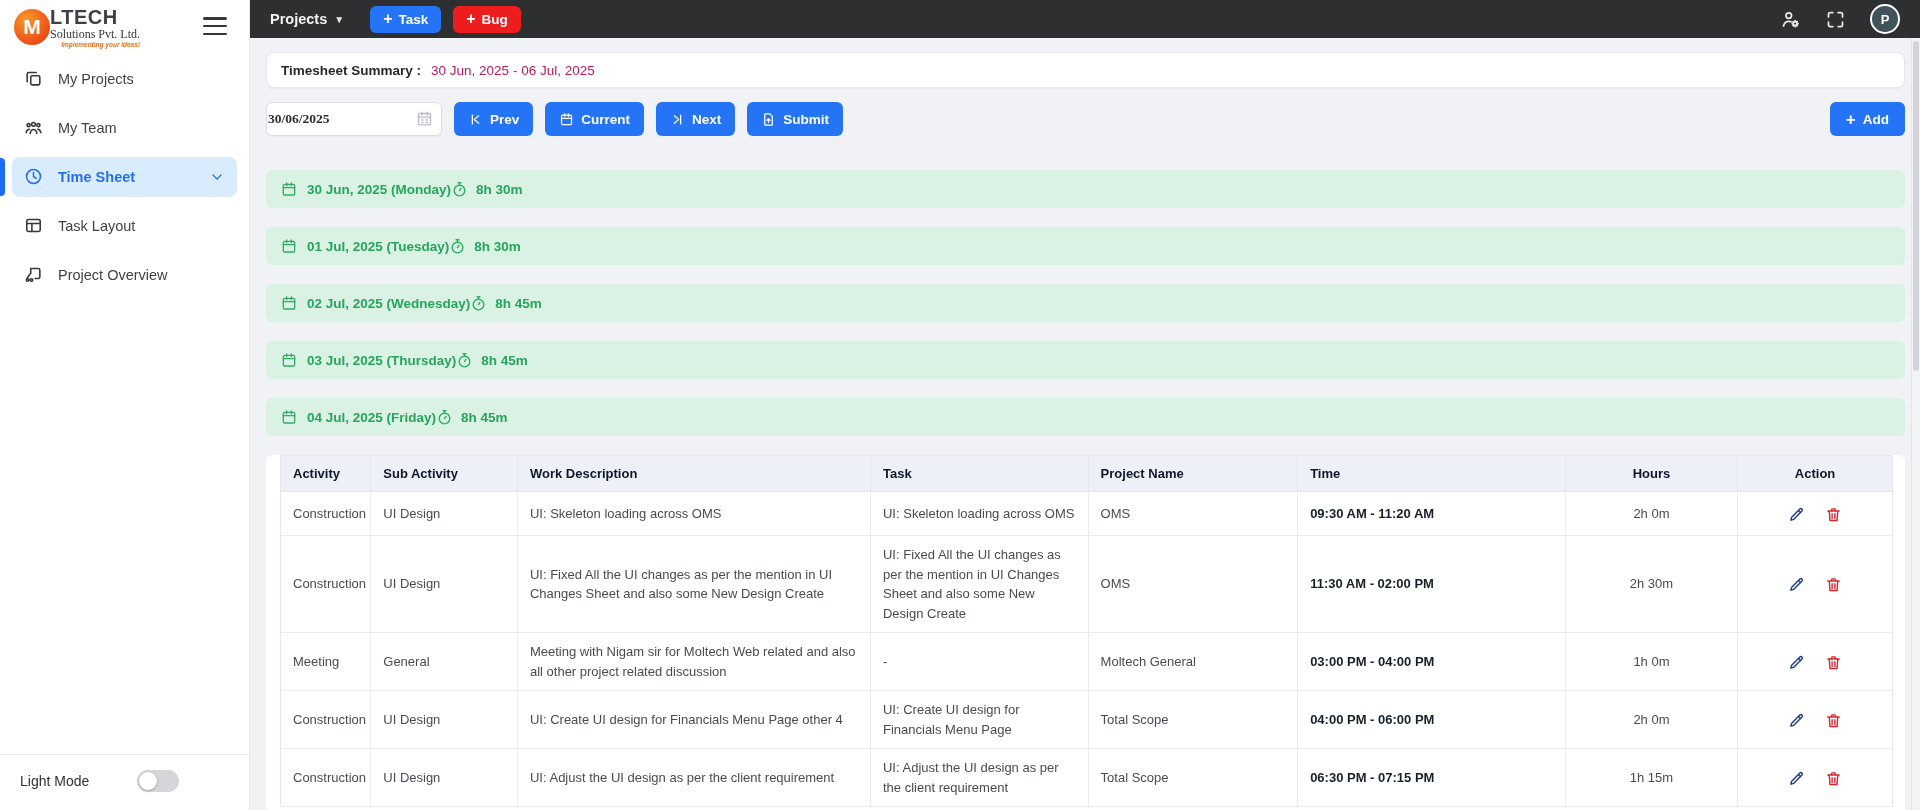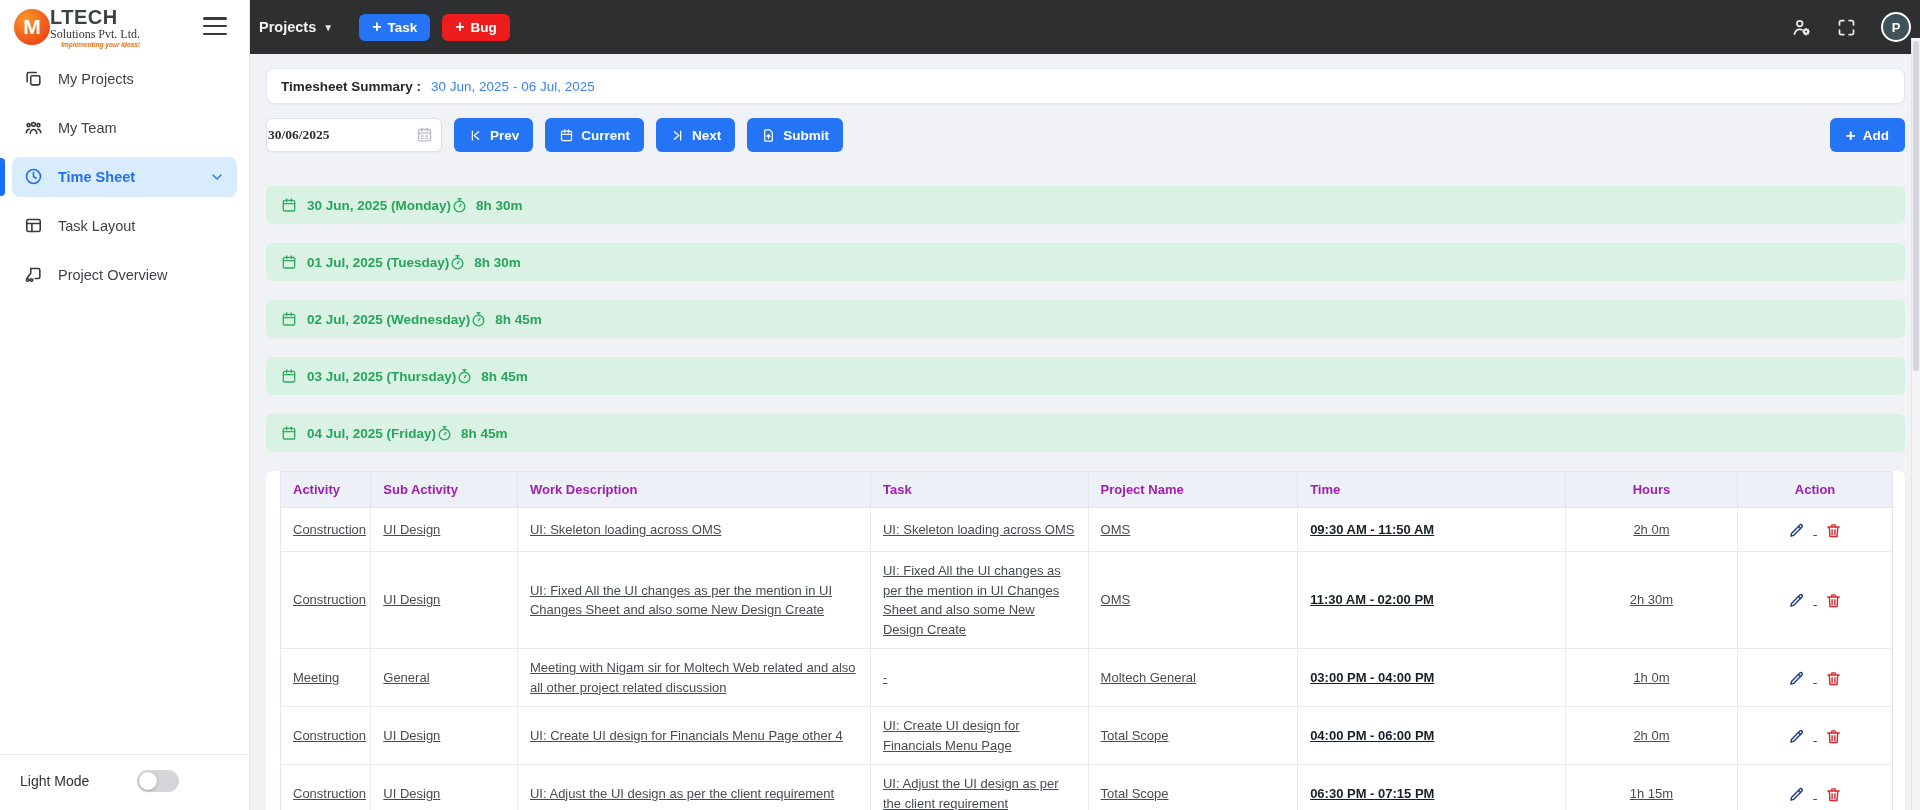--- a/index.html
+++ b/index.html
@@ -48,21 +48,21 @@
                     display:flex; align-items:center; }
   .lm-label { font-size:14px; color:#2e3136; font-weight:500; }
   .toggle { width:42px; height:22px; background:#d5d5da; border-radius:12px; position:relative;
             margin-left:48px; cursor:pointer; }
   .toggle .knob { position:absolute; left:2px; top:2px; width:18px; height:18px; background:#fff;
                   border-radius:50%; box-shadow:0 1px 3px rgba(0,0,0,.25); }
 
   
   .main { flex:1; display:flex; flex-direction:column; position:relative; }
 
-  .topbar { height:54px; background:#2e2f31; display:flex; align-items:center; padding:0 9px; }
+  .topbar { height:38px; background:#2e2f31; display:flex; align-items:center; padding:0 20px; }
   .projects-dd { color:#f2f2f2; font-size:14.5px; font-weight:600; display:flex; align-items:center;
                  gap:7px; cursor:pointer; }
   .projects-dd .caret { font-size:10px; color:#e6e6e6; }
   .tb-btn { border:none; border-radius:6px; color:#fff; font-size:13.5px; font-weight:700;
             height:27px; padding:0 13px; display:flex; align-items:center; gap:6px; cursor:pointer;
             font-family:inherit; }
   .tb-btn .plus { font-size:16px; font-weight:700; line-height:1; }
   .btn-task { background:#2474f5; margin-left:26px; }
   .btn-bug  { background:#ee1d1d; margin-left:12px; }
   .topbar-right { margin-left:auto; display:flex; align-items:center; gap:24px; }
@@ -70,21 +70,21 @@
   .avatar { width:30px; height:30px; border-radius:50%; background:#40535b; border:2px solid #fff;
             color:#fff; font-weight:700; font-size:13px; display:flex; align-items:center;
             justify-content:center; cursor:pointer; }
 
   .content { flex:1; padding:14px 15px 0 16px; position:relative; overflow:hidden; }
 
   .summary-card { background:#fff; border:1px solid #e4e7eb; border-radius:8px; height:36px;
                   display:flex; align-items:center; padding:0 14px;
                   box-shadow:0 1px 2px rgba(0,0,0,.04); }
   .summary-label { font-weight:700; color:#25282d; font-size:13.5px; }
-  .summary-value { color:#3b82f6; font-size:13.5px; margin-left:10px; }
+  .summary-value { color:#be185d; font-size:13.5px; margin-left:10px; }
 
   .controls { display:flex; align-items:center; margin-top:14px; }
   .date-wrap { position:relative; width:176px; }
   .date-input { width:100%; height:34px; border:1px solid #dcdfe4; border-radius:6px; padding:0 34px 0 1px;
                 font-size:13.5px; font-weight:600; color:#2c2f34; font-family:Liberation Serif, serif; background:#fff;
                 box-shadow:0 1px 2px rgba(0,0,0,.04); }
   .date-cal { position:absolute; right:9px; top:8px; width:17px; height:17px; color:#b9bdc4;
               cursor:pointer; }
   .ctl-btn { border:none; background:#2474f5; color:#fff; border-radius:6px; height:34px;
              padding:0 14px; margin-left:12px; font-size:13.5px; font-weight:700; display:flex;
@@ -99,25 +99,25 @@
              align-items:center; padding:0 28px 0 15px; cursor:pointer; }
   .day-left, .day-right { display:flex; align-items:center; }
   .day-cal { width:16px; height:16px; color:#2fae63; }
   .day-date { margin-left:10px; color:#27a55c; font-weight:700; font-size:13.5px; }
   .day-clock { width:17px; height:17px; color:#2fae63; }
   .day-hours { margin-left:8px; color:#27a55c; font-weight:700; font-size:13.5px; }
 
   
   .day-details { background:#fff; border-radius:6px; margin-top:18px; padding:0 12px 22px 14px; }
   table.ts-table { width:100%; border-collapse:collapse; table-layout:fixed; border:1px solid #e3e6ea; }
-  .ts-table th { background:#edf1f7; color:#a21caf; font-weight:700; font-size:13px; text-align:left;
+  .ts-table th { background:#edf1f7; color:#0f172a; font-weight:700; font-size:13px; text-align:left;
                  padding:10px 12px; border:1px solid #e3e6ea; border-top:none; }
   .ts-table th:first-child { border-left:none; } .ts-table th:last-child { border-right:none; }
   .ts-table td { padding:9px 12px; border:1px solid #e9ebee; font-size:13px; color:#474c52;
-                 line-height:1.5; vertical-align:middle; background:#fff; height:44px;text-decoration:underline; }
+                 line-height:1.5; vertical-align:middle; background:#fff; height:44px; }
   .ts-table td:first-child { border-left:none; } .ts-table td:last-child { border-right:none; }
   .ts-table th:nth-child(1), .ts-table td:nth-child(1) { width:5.6%; }
   .ts-table th:nth-child(2), .ts-table td:nth-child(2) { width:9.1%; }
   .ts-table th:nth-child(3), .ts-table td:nth-child(3) { width:21.9%; }
   .ts-table th:nth-child(4), .ts-table td:nth-child(4) { width:13.5%; }
   .ts-table th:nth-child(5), .ts-table td:nth-child(5) { width:13.0%; }
   .ts-table th:nth-child(6), .ts-table td:nth-child(6) { width:16.6%; }
   .ts-table th:nth-child(7), .ts-table td:nth-child(7) { width:10.7%; text-align:center; }
   .ts-table th:nth-child(8), .ts-table td:nth-child(8) { width:9.6%;  text-align:center; }
   .ts-table td:nth-child(6) { font-weight:700; color:#17202a; }
@@ -452,21 +452,21 @@
           </tr>
         </thead>
         <tbody>
 
             <tr>
               <td>Construction</td>
               <td>UI Design</td>
               <td>UI: Skeleton loading across OMS</td>
               <td>UI: Skeleton loading across OMS</td>
               <td>OMS</td>
-              <td>09:30 AM - 11:50 AM</td>
+              <td>09:30 AM - 11:20 AM</td>
               <td>2h 0m</td>
               <td class="action-cell">
                 <span class="icon act edit">
                   <svg viewBox="0 0 24 24">
                     <path d="M4 20l1.2-4.2L16.8 4.2a2.05 2.05 0 0 1 2.9 2.9L8.2 18.8 4 20z"></path>
                   <path d="M14.8 6.2l2.9 2.9"></path>
                   </svg>
                 </span>
                 <span class="icon act del">
                   <svg viewBox="0 0 24 24">

